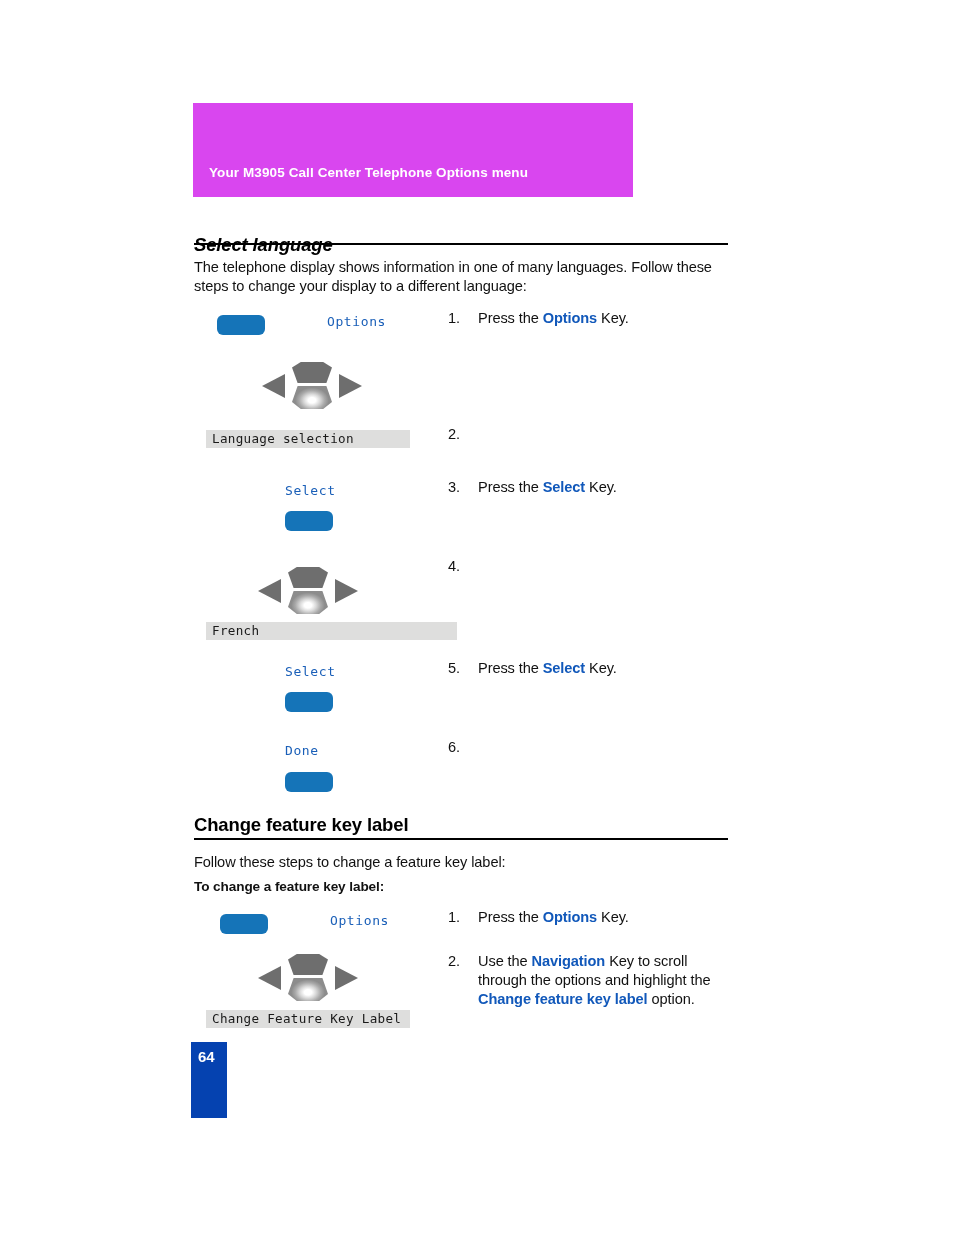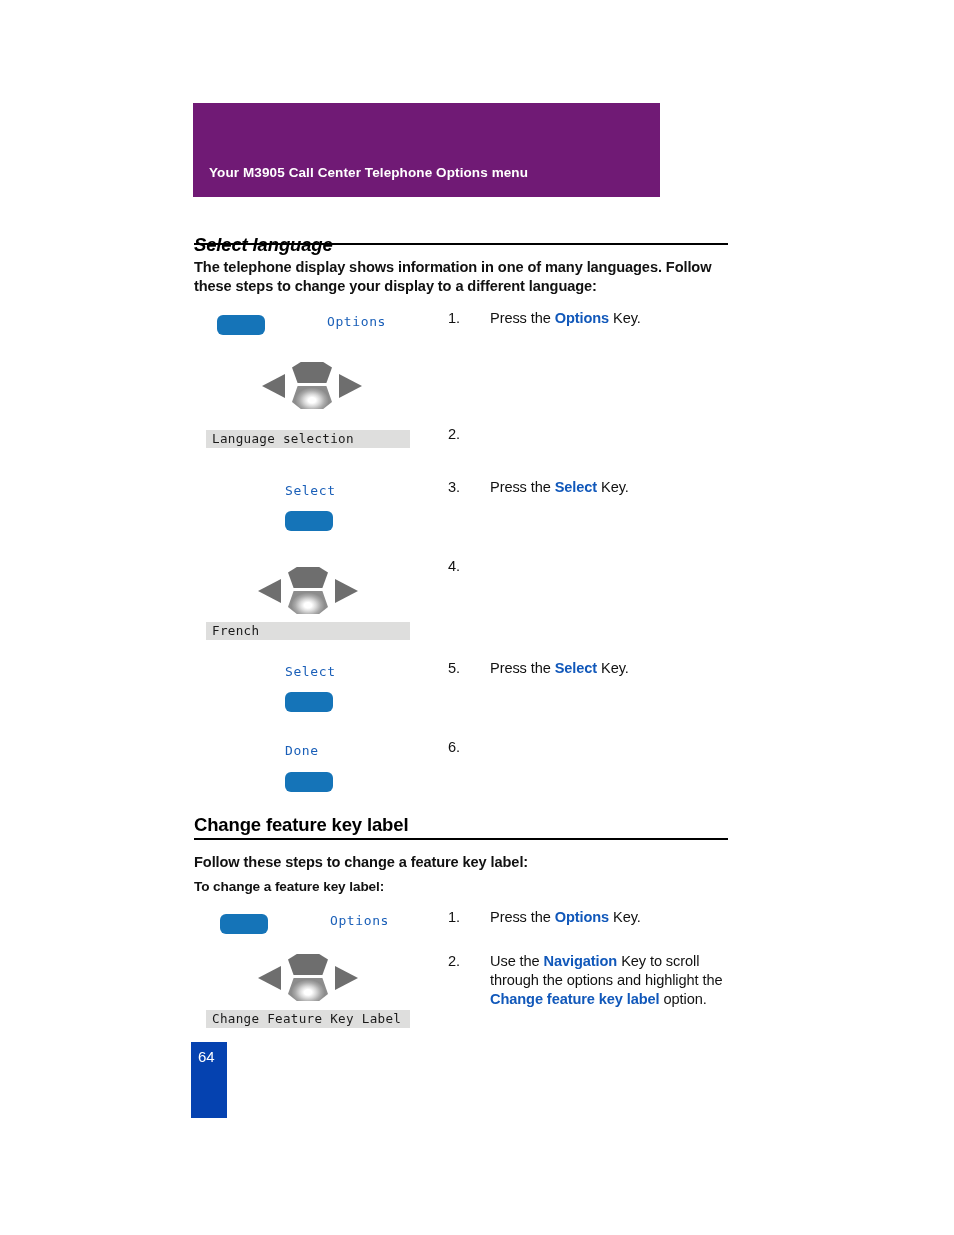--- a/index.html
+++ b/index.html
@@ -23,22 +23,21 @@
     height: 1235px;
   }
 
   
   .header-band {
     position: absolute;
     left: 193px;
     top: 103px;
     width: 440px;
     height: 94px;
-    background: #701a75;
-    padding-left: 27px;
+    background: #d946ef;
   }
   .header-band-title {
     position: absolute;
     left: 16px;
     bottom: 17px;
     font-size: 13.5px;
     font-weight: bold;
     color: #ffffff;
     letter-spacing: 0.1px;
     white-space: nowrap;
@@ -62,21 +61,20 @@
     background: #000000;
   }
 
   
   .para {
     position: absolute;
     font-size: 14.6px;
     line-height: 19px;
     color: #111111;
     letter-spacing: -0.1px;
-    font-weight: bold;
   }
   .para.bold {
     font-weight: bold;
     font-size: 13.6px;
   }
 
   
   .step {
     position: absolute;
     left: 448px;
@@ -88,21 +86,21 @@
   }
   .step .num {
     position: absolute;
     left: 0;
     top: 0;
     width: 24px;
     text-align: left;
   }
   .step .txt {
     display: block;
-    margin-left: 42px;
+    margin-left: 30px;
   }
   b.blue {
     color: #1158ba;
     font-weight: bold;
   }
 
   
   .softkey {
     position: absolute;
     width: 48px;
@@ -183,21 +181,21 @@
     top: 1042px;
     width: 36px;
     height: 76px;
     background: #0542b0;
   }
   .pagenum-block .num {
     position: absolute;
     left: 7px;
     top: 6px;
     font-size: 15px;
-    font-weight: normal;
+    font-weight: bold;
     color: #ffffff;
   }
 </style>
 </head>
 <body>
 
 <div class="page">
 
   <div class="header-band">
     <div class="header-band-title">Your M3905 Call Center Telephone Options menu</div>
@@ -243,21 +241,21 @@
     <div class="arrow-l"></div>
     <div class="pad-up"></div>
     <div class="pad-dn"></div>
     <div class="arrow-r"></div>
   </div>
 
   <div class="step" style="top:557px;">
     <span class="num">4.</span>
   </div>
 
-  <div class="lcdbar" style="left:206px; top:622px; width:204px;">
+  <div class="lcdbar" style="left:206px; top:622px; width:204px;padding-left:47px;">
     <span class="lcdtext">French</span>
   </div>
 
   <div class="lcdlabel" style="left:285px; top:664px;">Select</div>
   <div class="softkey" style="left:285px; top:692px;"></div>
 
   <div class="step" style="top:659px;">
     <span class="num">5.</span>
     <span class="txt">Press the <b class="blue">Select</b> Key.</span>
   </div>

